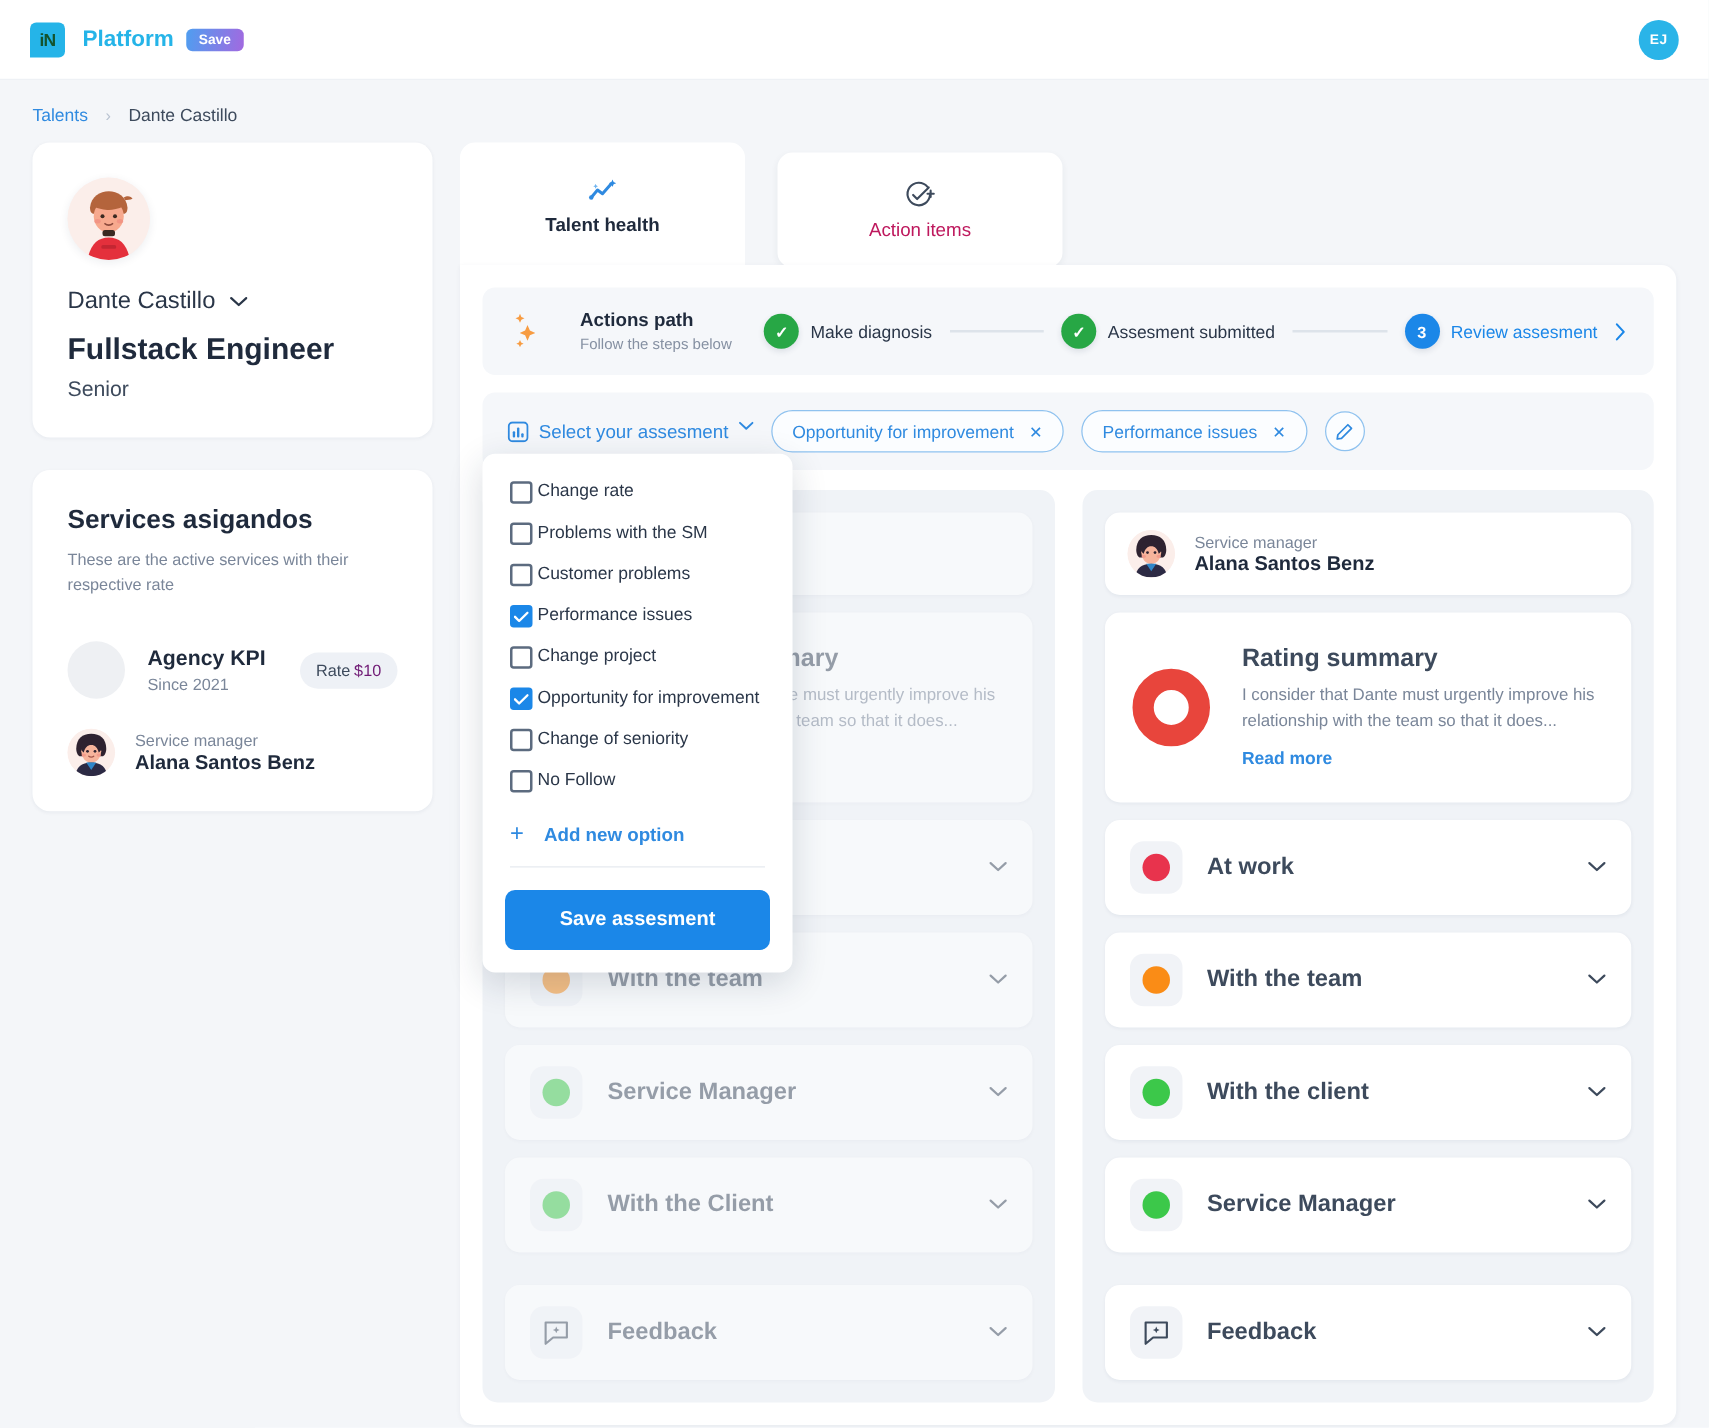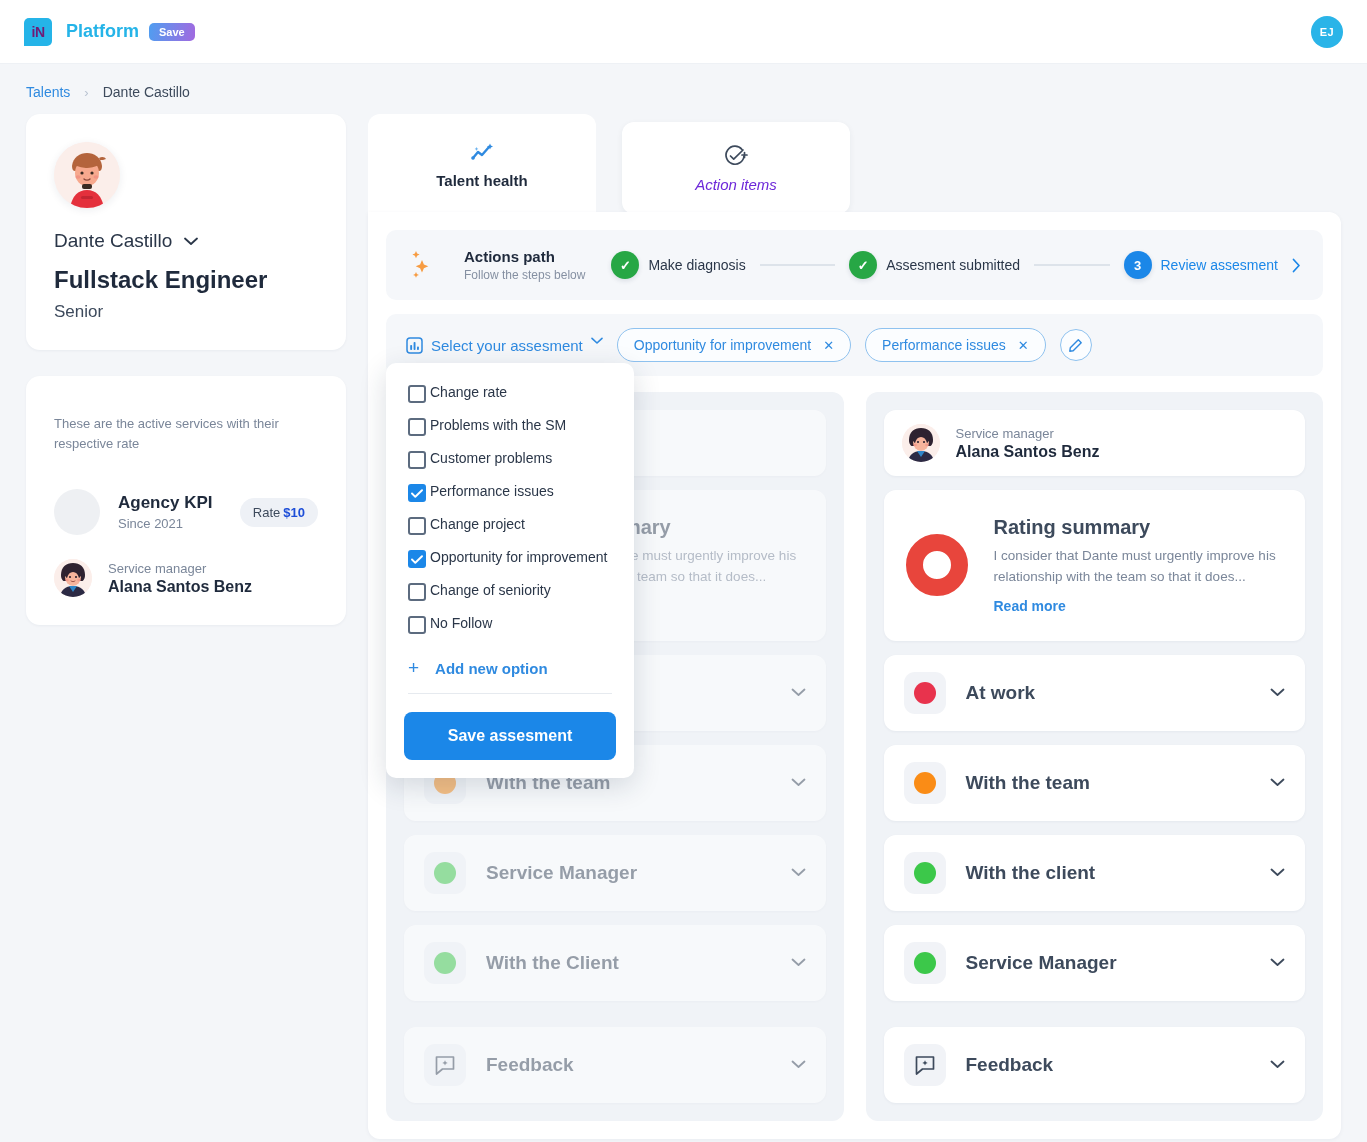--- a/index.html
+++ b/index.html
@@ -15,21 +15,21 @@
   .topbar {
     height: 64px; background: #ffffff;
     display: flex; align-items: center;
     padding: 0 24px;
     border-bottom: 1px solid #eef1f5;
     position: relative; z-index: 50;
   }
   .logo-mark {
     width: 28px; height: 28px; background: #25b4e8;
     border-radius: 5px 5px 5px 0;
-    color: #701a75; font-weight: 700; font-size: 14px;
+    color: #14532d; font-weight: 700; font-size: 14px;
     display: flex; align-items: center; justify-content: center;
     letter-spacing: -0.5px;
   }
   .brand {
     margin-left: 14px; color: #25b4e8;
     font-weight: 700; font-size: 18px;
   }
   .beta {
     margin-left: 10px;
     background: linear-gradient(100deg, #4f9ef0 0%, #a269e0 100%);
@@ -93,21 +93,21 @@
   .service-logo {
     width: 46px; height: 46px; border-radius: 50%; background: #eef0f3;
     flex: 0 0 46px;
   }
   .service-name { font-size: 17px; font-weight: 700; color: #1f2a3c; }
   .service-since { margin-top: 3px; font-size: 13px; color: #7a8699; }
   .rate-pill {
     margin-left: auto; background: #eef1f6; border-radius: 16px;
     padding: 7px 13px; font-size: 13px; color: #3d4a5c; white-space: nowrap;
   }
-  .rate-pill b { color: #1d4ed8; font-weight: 700; margin-left: 3px; }
+  .rate-pill b { color: #701a75; font-weight: 400; margin-left: 3px; }
   .sm-row { margin-top: 24px; display: flex; align-items: center; gap: 16px; }
   .avatar-sm {
     width: 38px; height: 38px; border-radius: 50%; background: #fceeea;
     position: relative; overflow: hidden; flex: 0 0 38px;
   }
   .sm-label { font-size: 13px; color: #7a8699; }
   .sm-name { margin-top: 2px; font-size: 16px; font-weight: 700; color: #1f2a3c; }
 
   
   .content { flex: 1; min-width: 0; }
@@ -116,21 +116,21 @@
     width: 228px; height: 100px; border-radius: 12px 12px 0 0;
     background: #fff; display: flex; flex-direction: column;
     align-items: center; justify-content: center; gap: 8px;
     cursor: pointer;
   }
   .tab.inactive {
     height: 92px; border-radius: 12px;
     box-shadow: 0 2px 6px rgba(26,43,70,.06);
   }
   .tab-label { font-size: 15px; font-weight: 700; color: #1f2a3c; text-align: right; }
-  .tab.inactive .tab-label { font-weight: 400; color: #6d28d9; font-style: italic; }
+  .tab.inactive .tab-label { font-weight: 400; color: #be185d; }
 
   .panel {
     background: #fff; border-radius: 12px;
     padding: 18px; margin-top: -2px;
     box-shadow: 0 1px 4px rgba(26,43,70,.05);
     position: relative;
   }
   .panel.tl-flat { border-top-left-radius: 0; }
 
   
@@ -303,20 +303,21 @@
           <svg width="14" height="9" viewBox="0 0 14 9">
               <path d="M1 1.5 7 7l6-5.5" stroke="#2a3648" stroke-width="1.8" fill="none" stroke-linecap="round" stroke-linejoin="round"></path>
             </svg>
         </span>
       </div>
       <div class="profile-role">Fullstack Engineer</div>
       <div class="profile-level">Senior</div>
     </div>
 
     <div class="card services-card">
+      <div class="services-title">Services asigandos</div>
       <div class="services-sub">These are the active services with their respective rate</div>
 
       <div class="service-row">
         <div class="service-logo"></div>
         <div>
           <div class="service-name">Agency KPI</div>
           <div class="service-since">Since 2021</div>
         </div>
         <div class="rate-pill">
           <span>Rate</span><b>$10</b>

